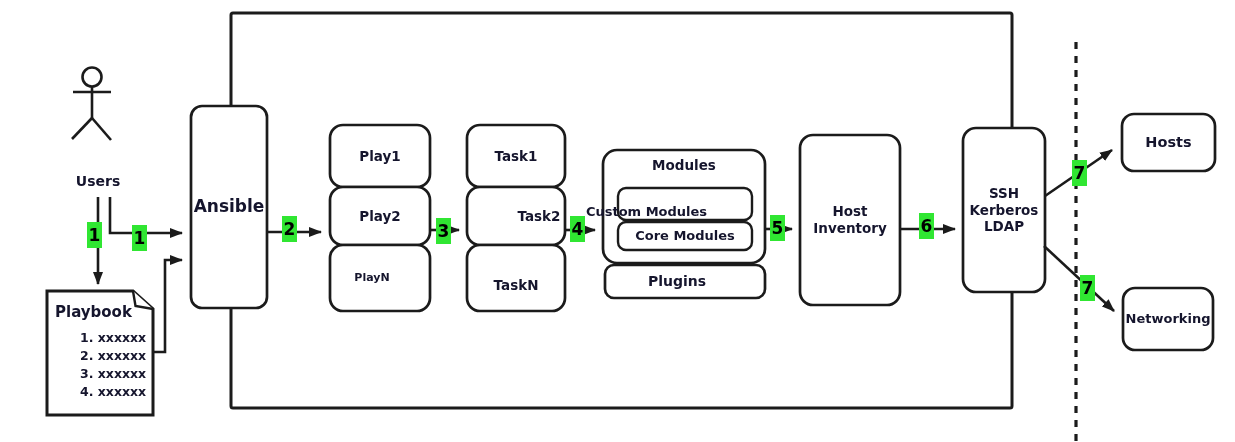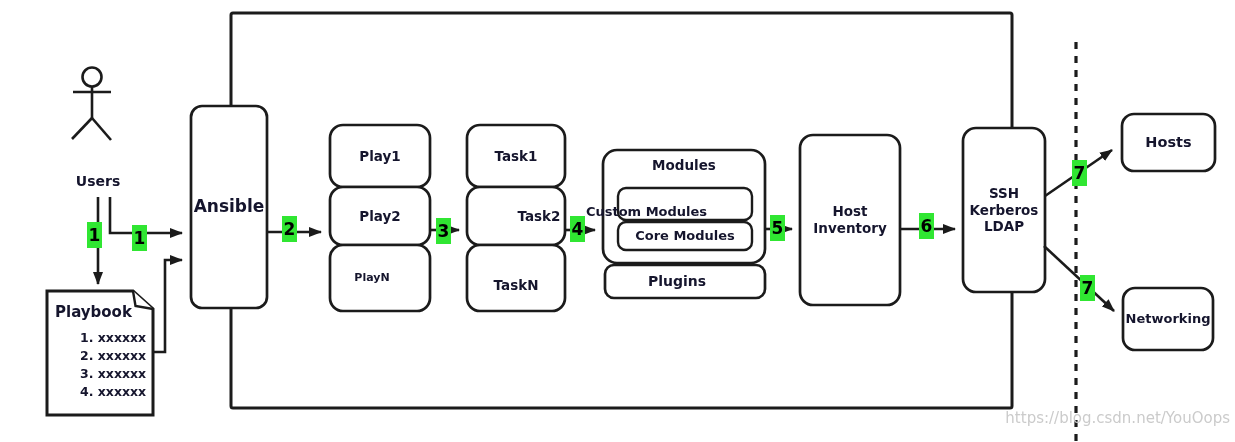--- a/index.html
+++ b/index.html
@@ -127,14 +127,13 @@
   <div class="badge" style="left:87px;top:222px;">1</div>
   <div class="badge" style="left:132px;top:225px;">1</div>
   <div class="badge" style="left:282px;top:216px;">2</div>
   <div class="badge" style="left:436px;top:218px;">3</div>
   <div class="badge" style="left:570px;top:216px;">4</div>
   <div class="badge" style="left:770px;top:215px;">5</div>
   <div class="badge" style="left:919px;top:213px;">6</div>
   <div class="badge" style="left:1072px;top:160px;">7</div>
   <div class="badge" style="left:1080px;top:275px;">7</div>
 
-  <div class="watermark">https://blog.csdn.net/YouOops</div>
 </div>
 
 </body></html>

